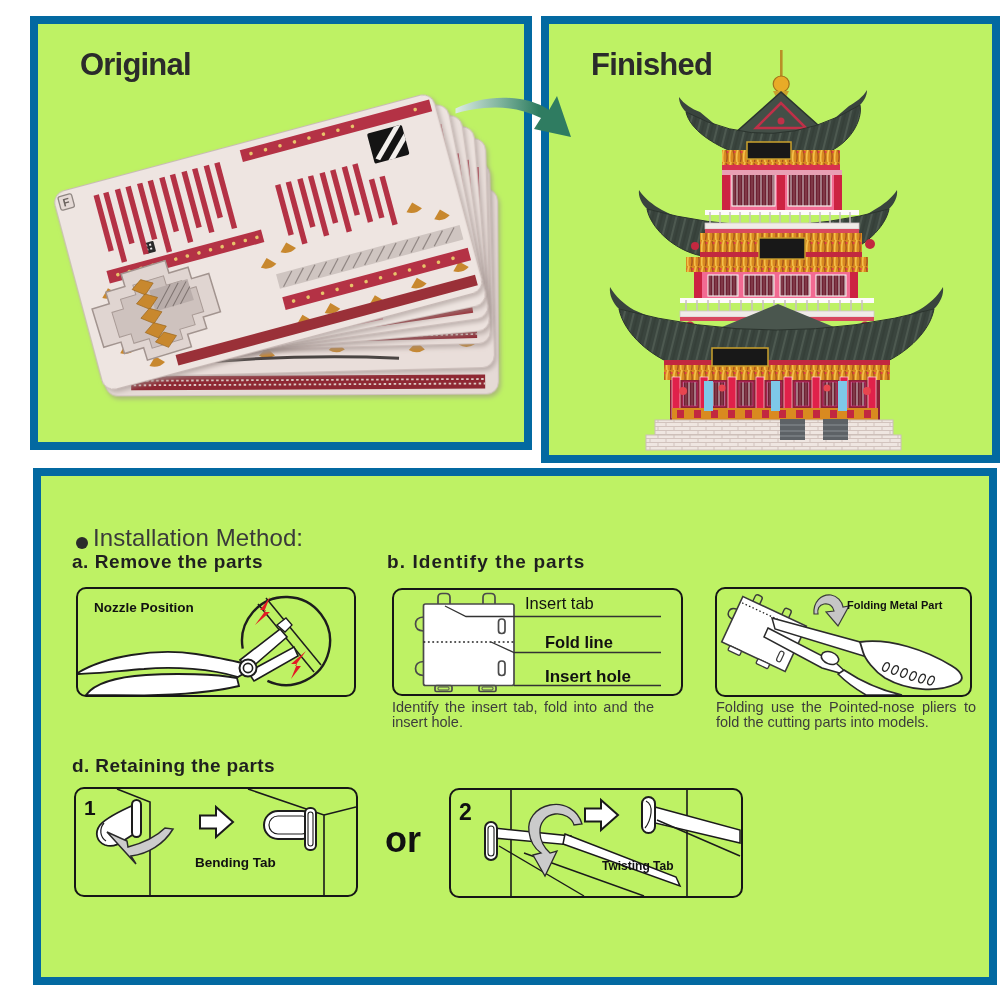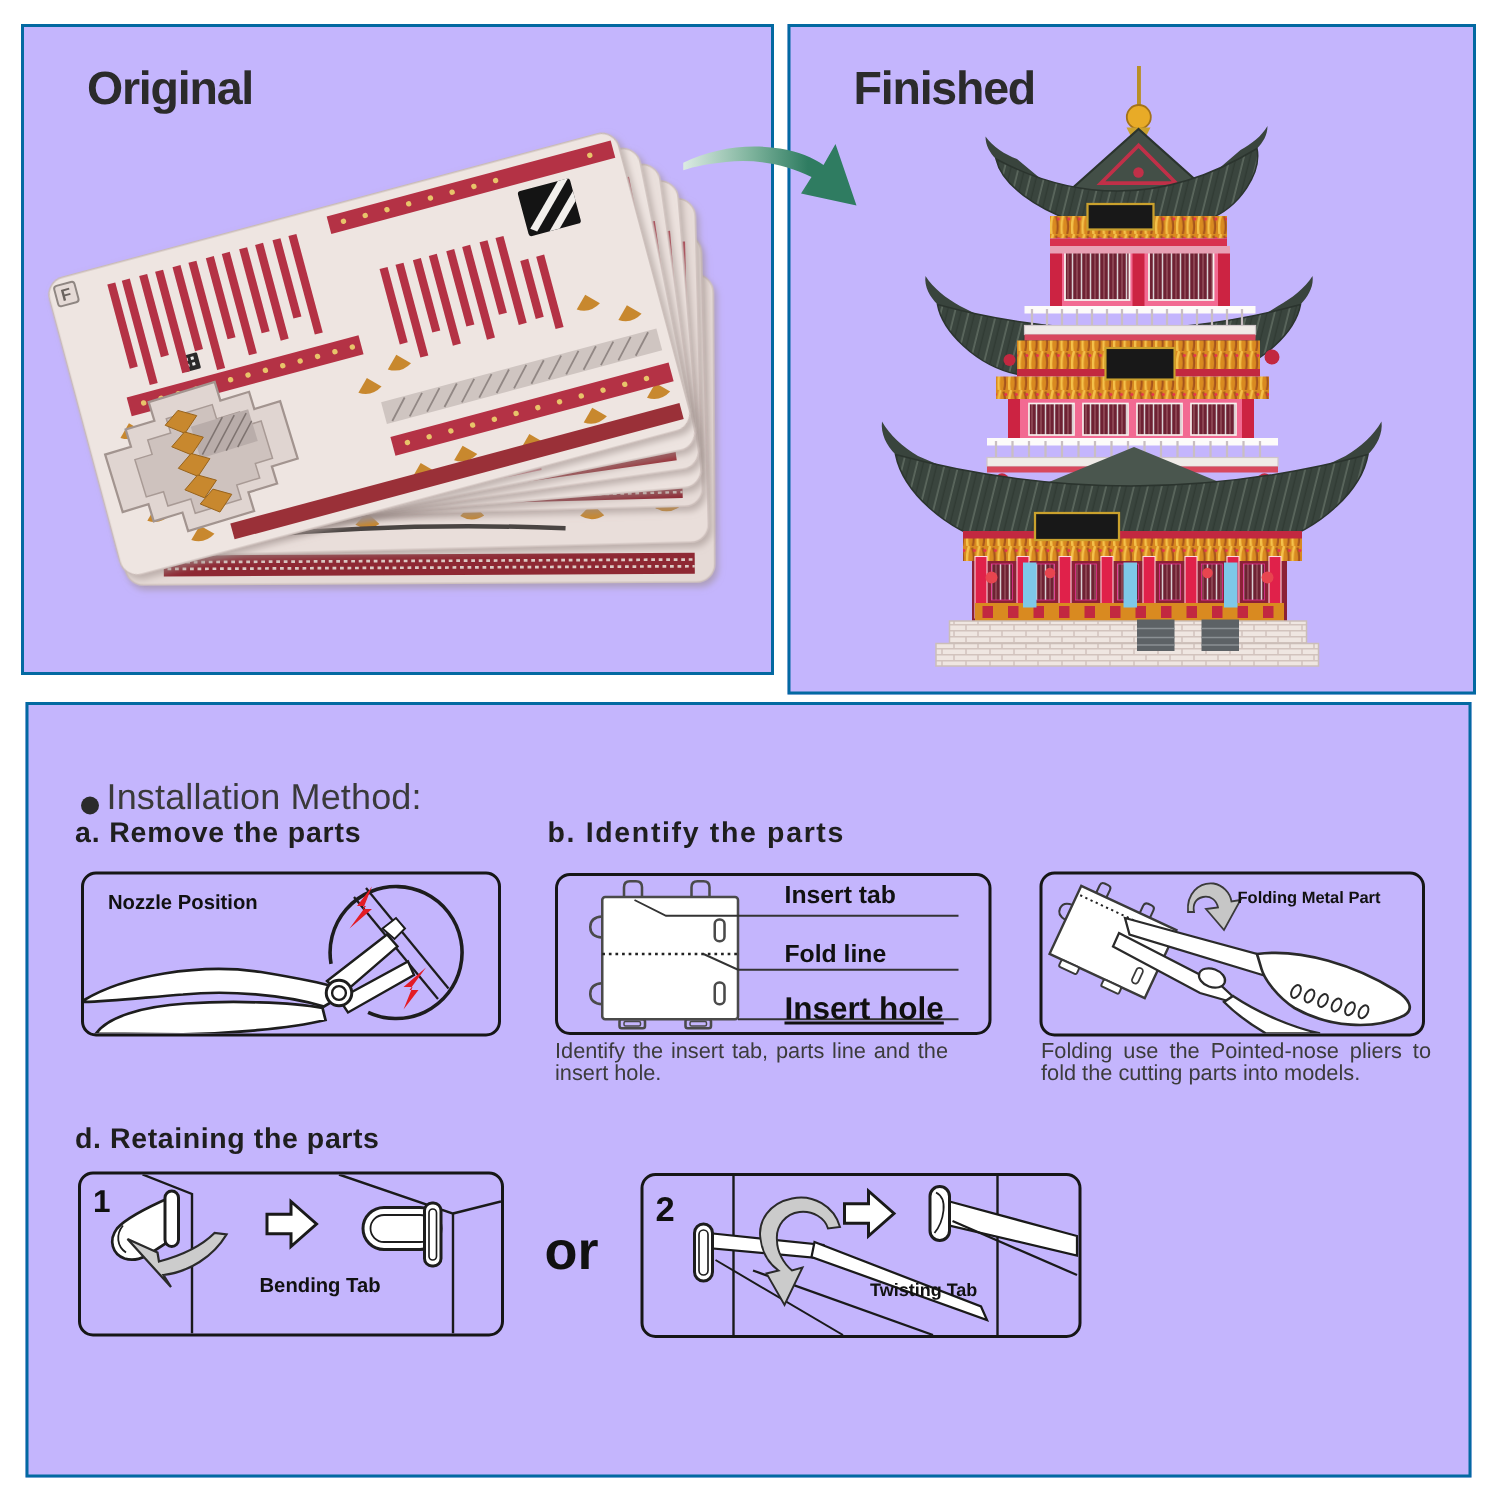--- a/index.html
+++ b/index.html
@@ -1,17 +1,17 @@
 <!DOCTYPE html>
 <html><head>
 <meta charset="utf-8">
 <style>
   html,body{margin:0;padding:0;width:1000px;height:1000px;background:#fff;
     font-family:"Liberation Sans",sans-serif;}
-  .panel{position:absolute;border:2px solid #0369a1;background:#c4b5fd;box-sizing:border-box;}
+  .panel{position:absolute;border:8px solid #0369a1;background:#bef264;box-sizing:border-box;margin-left:16px;}
   .h1{position:absolute;font-weight:bold;font-size:31px;color:#2b2b2b;letter-spacing:-0.8px;}
   .hd{position:absolute;font-weight:bold;font-size:19px;color:#1f1f1f;}
   .cap{position:absolute;font-size:14.5px;color:#3c3c3c;line-height:15.2px;}
   .cap .j{text-align:justify;text-align-last:justify;}
   .box{position:absolute;border:2px solid #161616;border-radius:10px;box-sizing:border-box;}
 </style>
 </head>
 <body>
 
 <div class="panel" id="p1" style="left:14px;top:16px;width:502px;height:434px;">
@@ -528,27 +528,27 @@
         <ellipse cx="871" cy="662" rx="2.8" ry="4.6" transform="rotate(28 871 662)"></ellipse>
         <ellipse cx="880" cy="665" rx="2.8" ry="4.6" transform="rotate(28 880 665)"></ellipse>
         <ellipse cx="889" cy="668" rx="2.8" ry="4.6" transform="rotate(28 889 668)"></ellipse>
         <ellipse cx="898" cy="670.5" rx="2.8" ry="4.6" transform="rotate(28 898 670.5)"></ellipse>
         <ellipse cx="907" cy="672.5" rx="2.8" ry="4.6" transform="rotate(28 907 672.5)"></ellipse>
       </g>
       <path d="M790,606 C789,594 797,586 807,587 C813,588 818,593 819,599 L825,598 L814,618 L802,604 L810,603 C809,598 805,595 800,596 C795,597 793,601 794,606 Z" fill="#c6c6c6" stroke="#3a3a3a" stroke-width="1.2"></path>
     </svg>
   </div>
   <div class="lbl" style="position:absolute;left:53px;top:124px;font-weight:bold;font-size:13.5px;color:#111;">Nozzle Position</div>
-  <div class="lbl" style="position:absolute;left:504px;top:118px;font-weight:bold;font-size:16.5px;color:#111;">Insert tab</div>
+  <div class="lbl" style="position:absolute;left:484px;top:118px;font-weight:normal;font-size:16.5px;color:#111;">Insert tab</div>
   <div class="lbl" style="position:absolute;left:504px;top:156.5px;font-weight:bold;font-size:16.5px;color:#111;">Fold line</div>
-  <div class="lbl" style="position:absolute;left:504px;top:190.5px;font-weight:bold;font-size:21px;color:#111;text-decoration:underline;">Insert hole</div>
+  <div class="lbl" style="position:absolute;left:504px;top:190.5px;font-weight:bold;font-size:17px;color:#111;">Insert hole</div>
   <div class="lbl" style="position:absolute;left:806px;top:123px;font-weight:bold;font-size:11px;color:#111;">Folding Metal Part</div>
 
   <div class="cap" style="left:351px;top:224px;width:262px;">
-    <div class="j">Identify the insert tab, parts line and the</div>
+    <div class="j">Identify the insert tab, fold into and the</div>
     <div>insert hole.</div>
   </div>
   <div class="cap" style="left:675px;top:224px;width:260px;">
     <div class="j">Folding use the Pointed-nose pliers to</div>
     <div>fold the cutting parts into models.</div>
   </div>
 
   <div class="hd" style="left:31px;top:279px;letter-spacing:0.4px;">d. Retaining the parts</div>
   <div class="box" id="bd1" style="left:33px;top:311px;width:284px;height:110px;">
     <svg width="280" height="106" viewBox="52 781 280 106">

